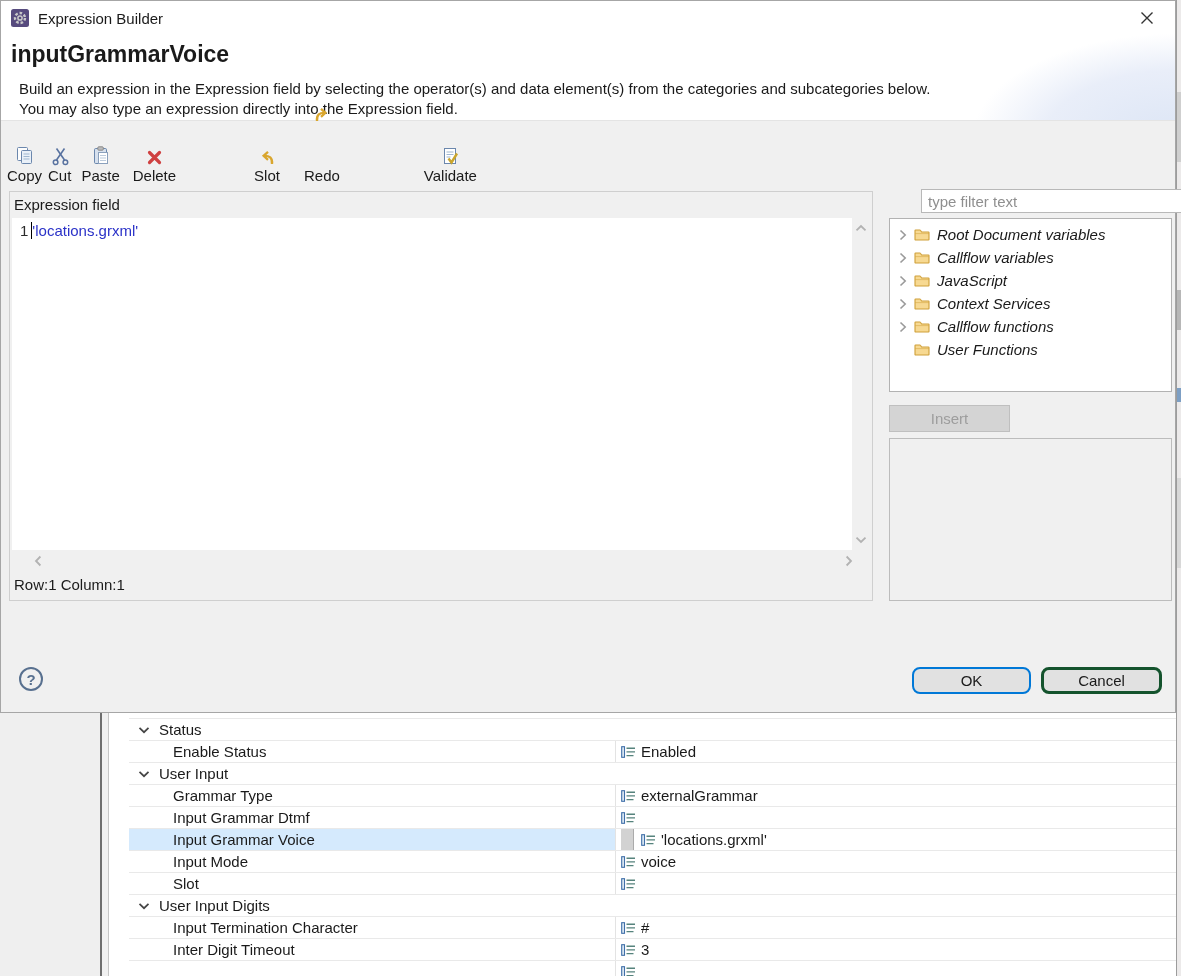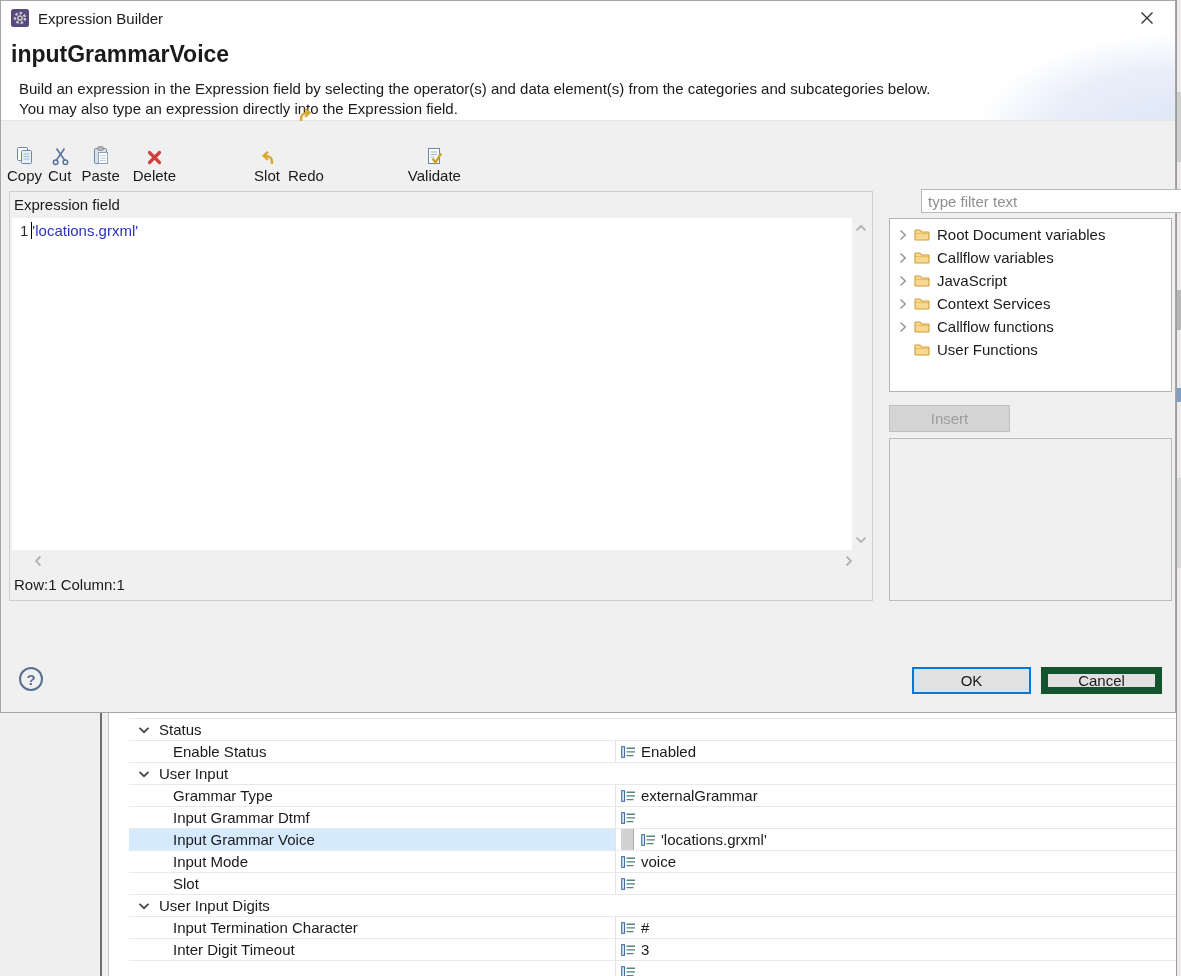--- a/index.html
+++ b/index.html
@@ -43,21 +43,21 @@
     display:flex; align-items:center; justify-content:center; }
   .dlg-heading { position:absolute; left:10px; top:40px; font-size:23px; font-weight:bold; }
   .dlg-desc { position:absolute; left:18px; top:78px; line-height:20px; }
 
   
   .toolbar { position:absolute; left:0; top:121px; width:100%; height:62px;
     display:flex; align-items:flex-end; padding:6px 8px 0 6px; }
   .tb-item { display:flex; flex-direction:column; align-items:center; gap:1px; cursor:default; }
   .tb-icon { height:21px; display:flex; align-items:flex-end; }
   .tb-cut { margin-left:6px; } .tb-paste { margin-left:10px; } .tb-delete { margin-left:13px; }
-  .tb-undo { margin-left:78px; } .tb-redo { margin-left:8px;gap:44px; } .tb-validate { margin-left:84px; }
+  .tb-undo { margin-left:78px; } .tb-redo { margin-left:24px;gap:44px; } .tb-validate { margin-left:84px; }
 
   
   .exp-group { position:absolute; left:8px; top:190px; width:864px; height:410px;
     border:1px solid #cfcfcf; background:#f0f0f0; }
   .exp-label { position:absolute; left:4px; top:4px; }
   .exp-editor { position:absolute; left:2px; top:26px; width:840px; height:332px; background:#fff;
     font-size:15px; cursor:text; overflow:hidden; }
   .code-line { padding:4px 0 0 8px; display:flex; align-items:center; white-space:pre; }
   .line-num { color:#2b2b2b; margin-right:3px; }
   .caret { display:inline-block; width:1px; height:17px; background:#000; }
@@ -69,40 +69,40 @@
   .hscroll .left { position:absolute; left:22px; top:5px; }
   .hscroll .right { position:absolute; right:18px; top:5px; }
   .exp-status { position:absolute; left:4px; top:384px; }
 
   
   .filter-input { position:absolute; left:888px; top:188px; width:283px; height:24px;
     border:1px solid #b8b8b8; background:#fff; padding:0 6px; font-family:"Liberation Sans",sans-serif;
     font-size:15px; color:#1a1a1a; outline:none;margin-left:32px; }
   .filter-input::placeholder { color:#8f8f8f; }
   .tree-box { position:absolute; left:888px; top:217px; width:283px; height:174px;
-    background:#fff; border:1px solid #b2b2b2; padding-top:4px; overflow:hidden; }
+    background:#fff; border:1px solid #b2b2b2; padding-top:4px; overflow:hidden;font-style:italic; }
   .tree-item { height:23px; display:flex; align-items:center; padding-left:7px; cursor:default; }
   .twisty { width:12px; display:inline-flex; justify-content:center; }
   .twisty.hidden { visibility:hidden; }
   .folder { margin-left:5px; display:inline-flex; }
   .tree-label { margin-left:7px; }
   .insert-btn { position:absolute; left:888px; top:404px; width:121px; height:27px;
     background:#d4d4d4; border:1px solid #bfbfbf; color:#9d9d9d; font-size:15px;
     display:flex; align-items:center; justify-content:center; }
   .preview-panel { position:absolute; left:888px; top:437px; width:283px; height:163px;
     background:#f0f0f0; border:1px solid #bcbcbc; }
 
   
   .help-btn { position:absolute; left:18px; top:666px; width:24px; height:24px; border-radius:50%;
     border:2px solid #58708f; color:#58708f; font-weight:bold; font-size:15px;
     display:flex; align-items:center; justify-content:center; cursor:default; }
   .btn { position:absolute; top:666px; height:27px; background:#e1e1e1; font-size:15px;
-    display:flex; align-items:center; justify-content:center; cursor:default; }
+    display:flex; align-items:center; justify-content:center; cursor:default;border-radius:8px; }
   .ok-btn { left:911px; width:119px; border:2px solid #0078d7; }
-  .cancel-btn { left:1040px; width:121px; border:7px solid #14532d; }
+  .cancel-btn { left:1040px; width:121px; border:3px solid #14532d; }
 
   svg { display:block; }
   .hidden-defs { position:absolute; width:0; height:0; overflow:hidden; }
 </style>
 </head>
 <body>
 
 <svg class="hidden-defs" aria-hidden="true">
   <defs>
     <symbol id="sym-expr" viewBox="0 0 15 12">

